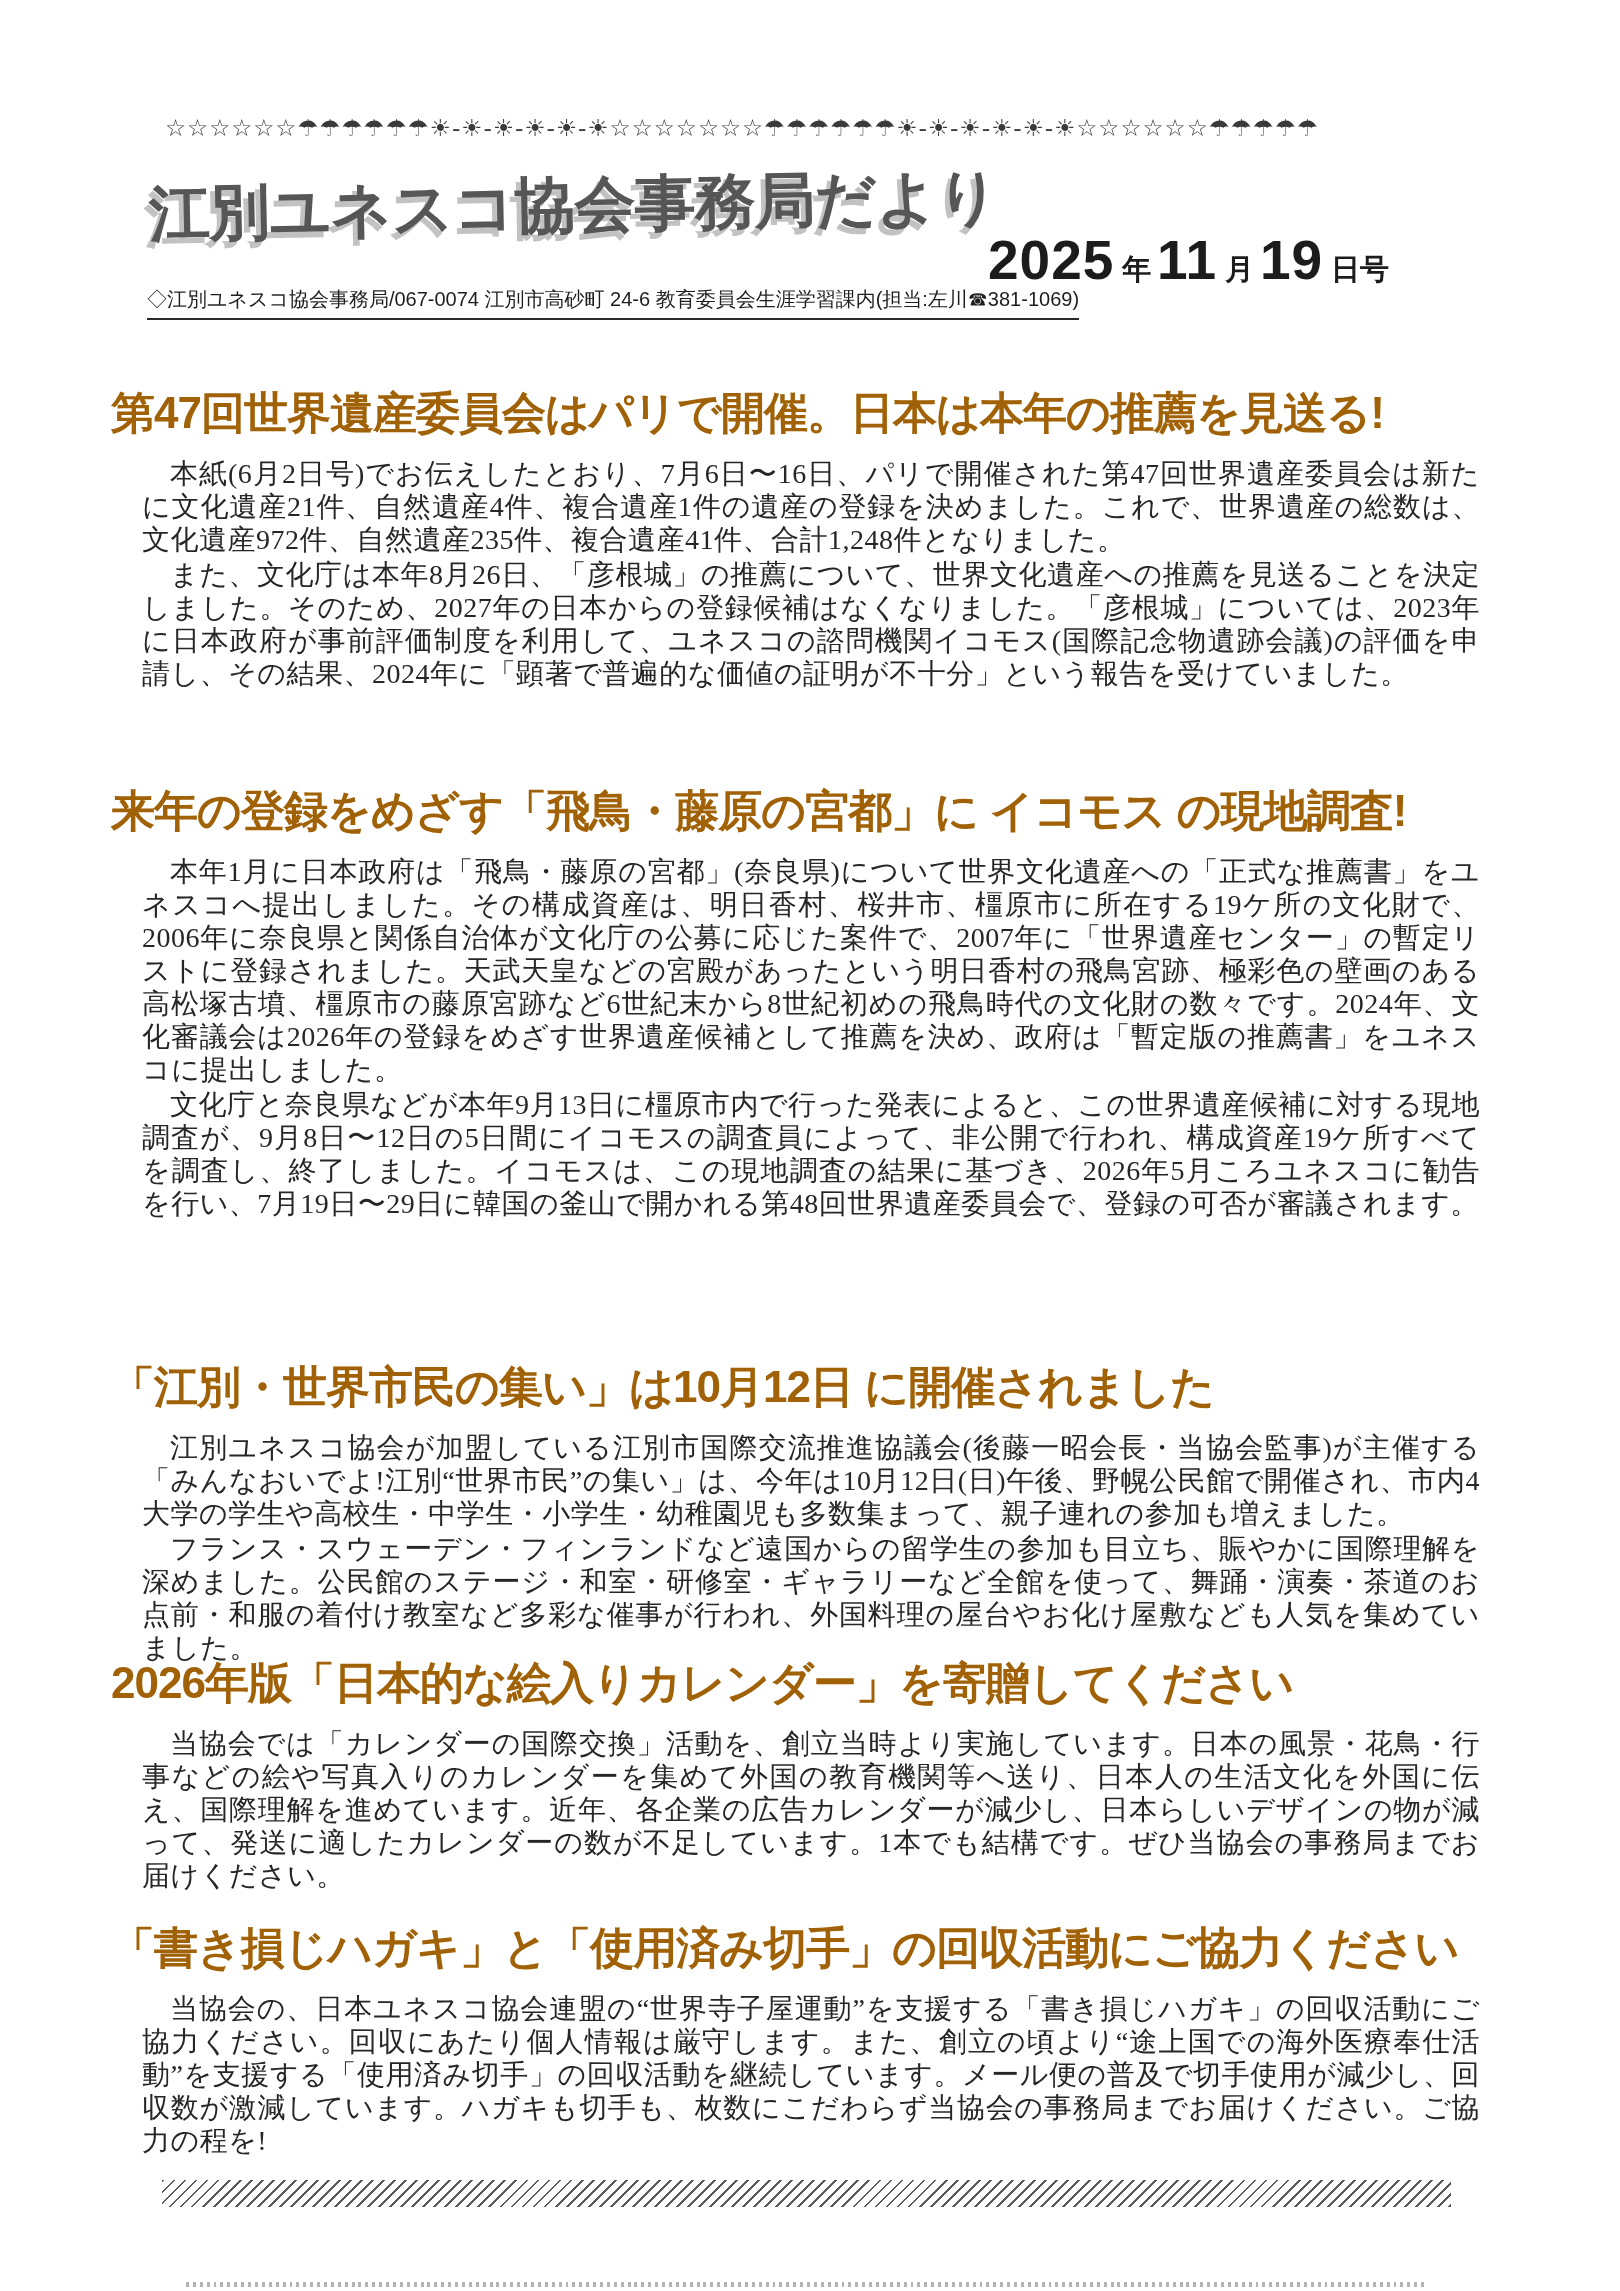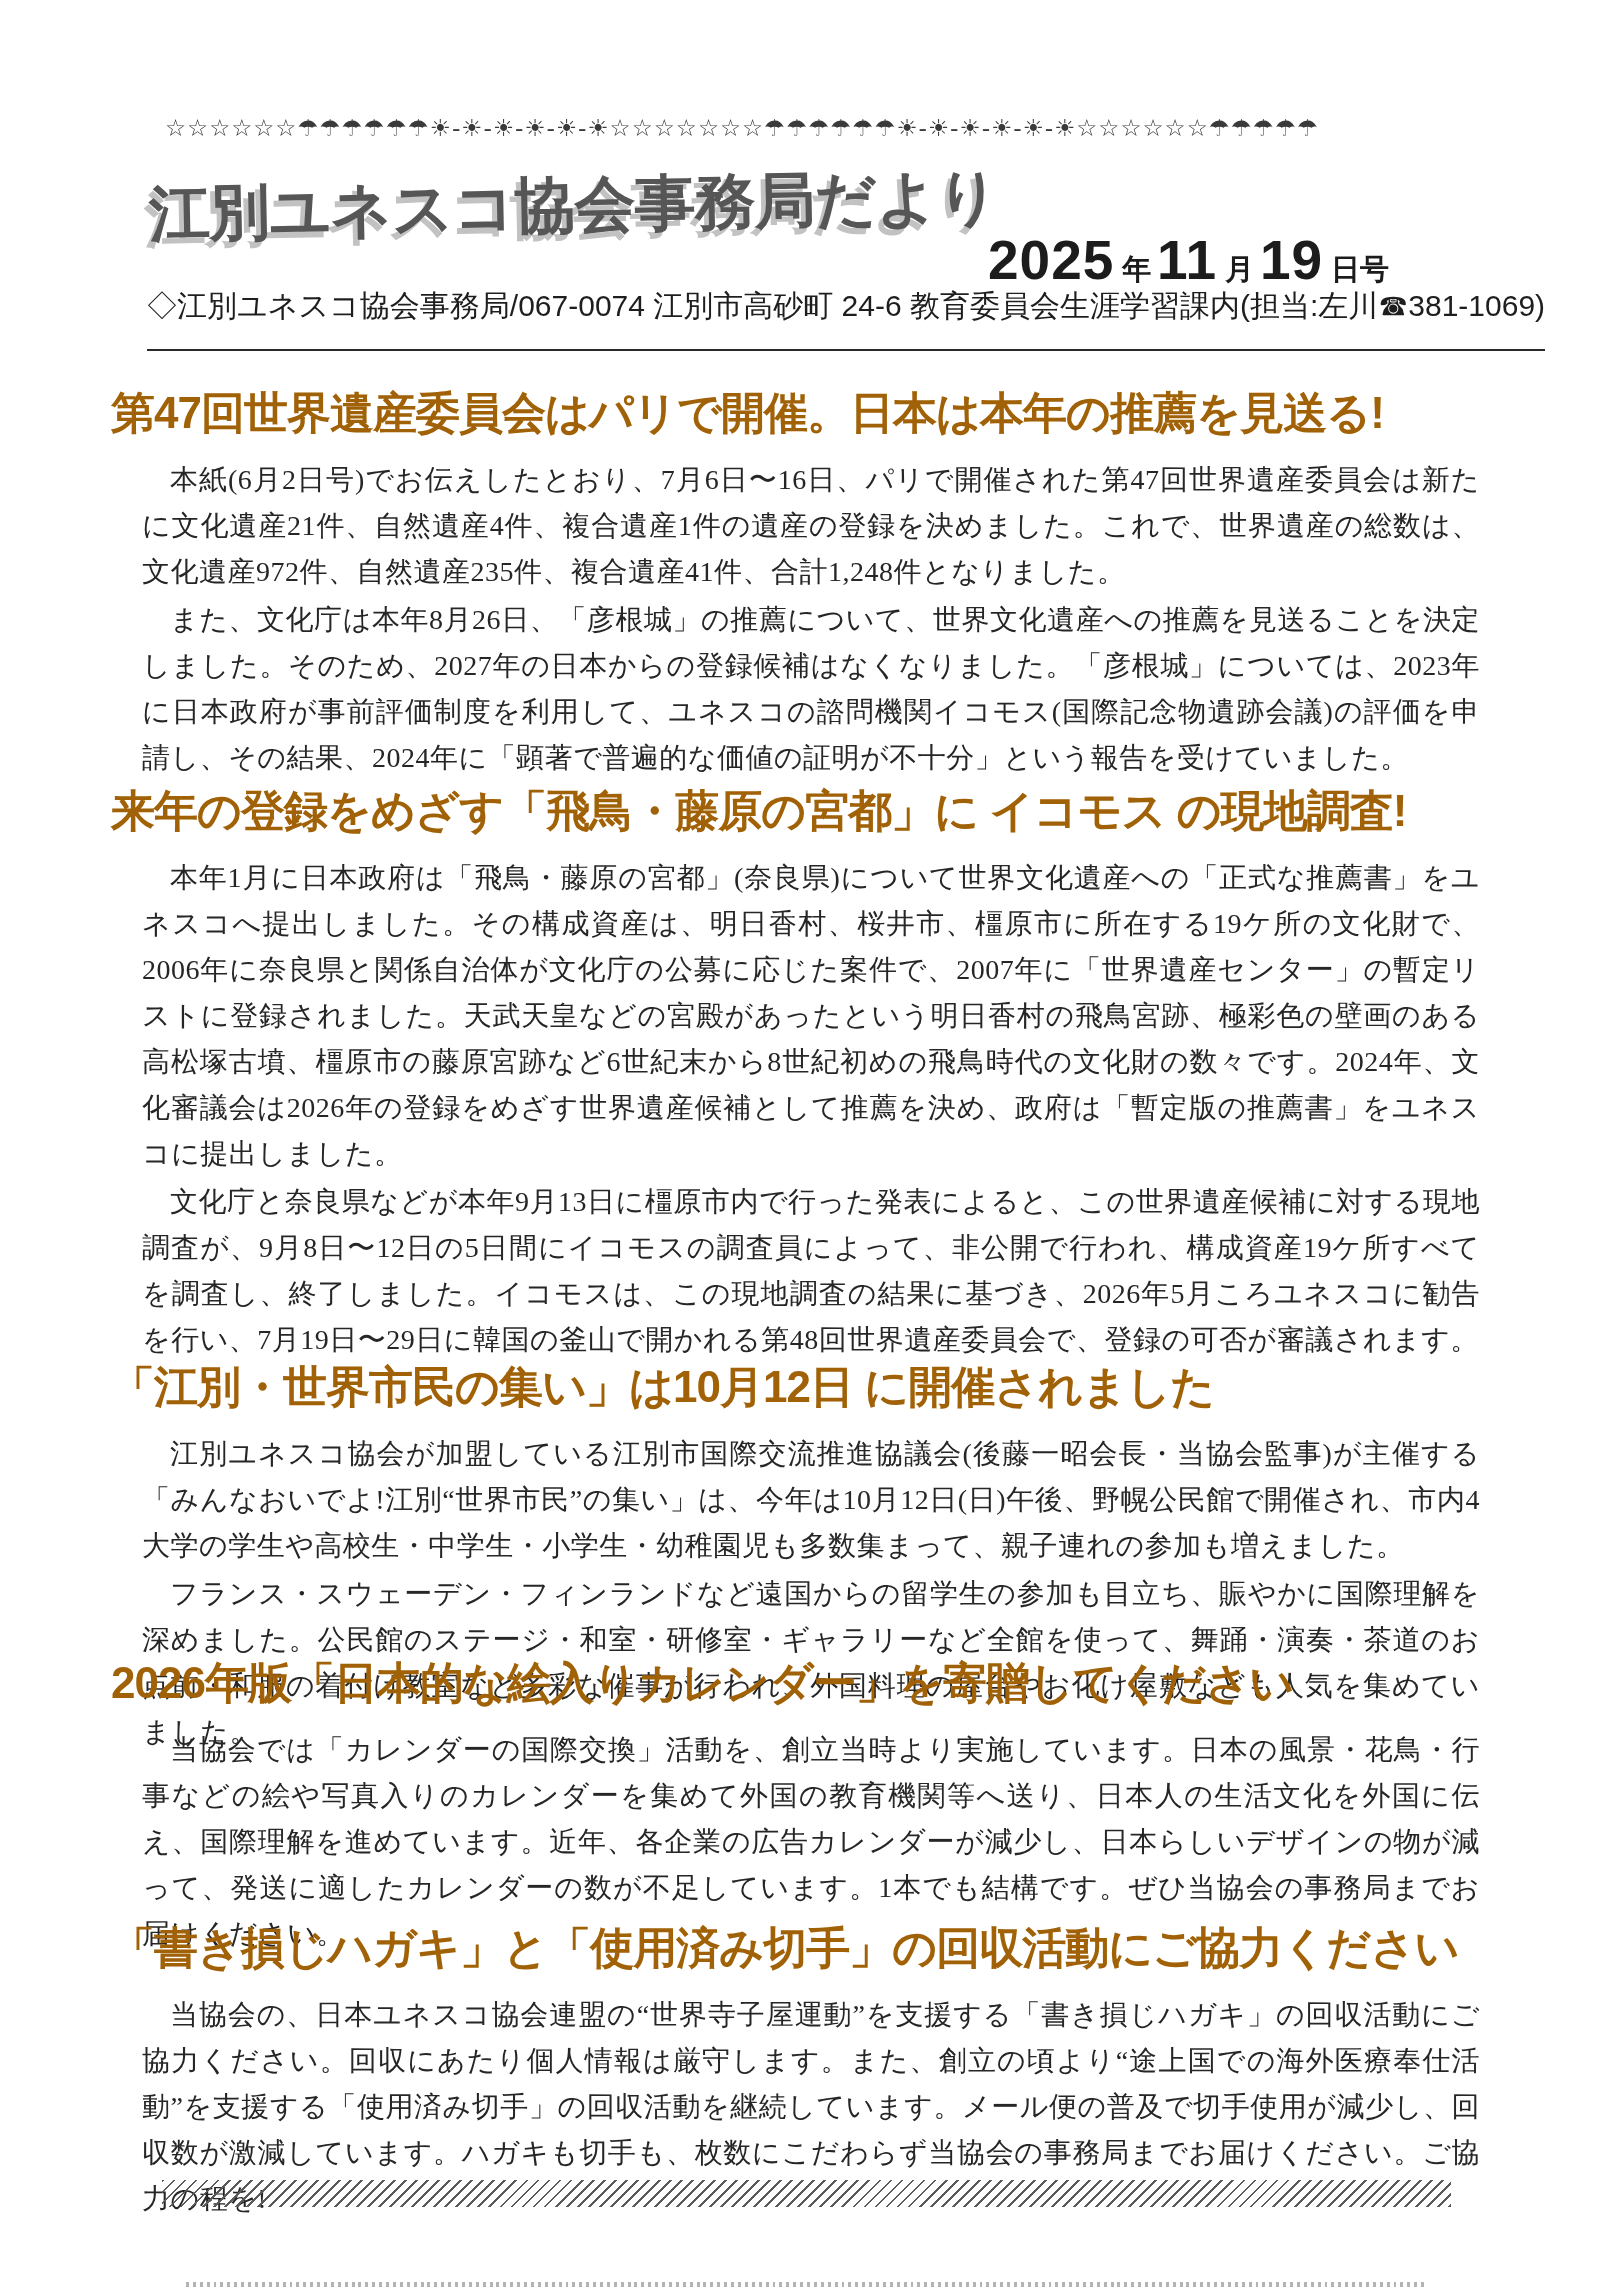--- a/index.html
+++ b/index.html
@@ -35,37 +35,37 @@
     position:absolute;top:200px;left:988px;
     font-family:"Liberation Sans", sans-serif;
     font-weight:bold;color:#1c1c1c;white-space:nowrap;margin-top:28px;
   }
   .issue-date .num{font-size:55px;letter-spacing:1px;}
   .issue-date .unit{font-size:29px;margin:0 5.9px 0 7.8px;}
   
   .address{
     position:absolute;top:286px;left:147px;
     font-family:"Liberation Sans", sans-serif;
-    font-size:30px;color:#1e1e1e;
-    padding-bottom:22px;
+    font-size:20px;color:#1e1e1e;
+    padding-bottom:5px;
     border-bottom:2.9px solid #2a2a2a;
     white-space:nowrap;
   }
   
   .section{position:absolute;left:111px;width:1372px;}
   .section h2{
     margin:0 0 13.7px 0;
     font-family:"Liberation Sans", sans-serif;
     font-size:44px;font-weight:bold;color:#a16207;
     letter-spacing:-1px;white-space:nowrap;
   }
   .section p{
     margin:0 17px 2px 31px;
     width:1338px;
-    font-size:28px;line-height:46px;
+    font-size:28px;line-height:33px;
     text-align:justify;text-justify:inter-ideograph;
     text-indent:1em;color:#262626;
     letter-spacing:0.5px;
   }
   .s1{top:384px;}
   .s2{top:782px;}
   .s3{top:1358px;}
   .s4{top:1654px;}
   .s5{top:1919px;}
   

